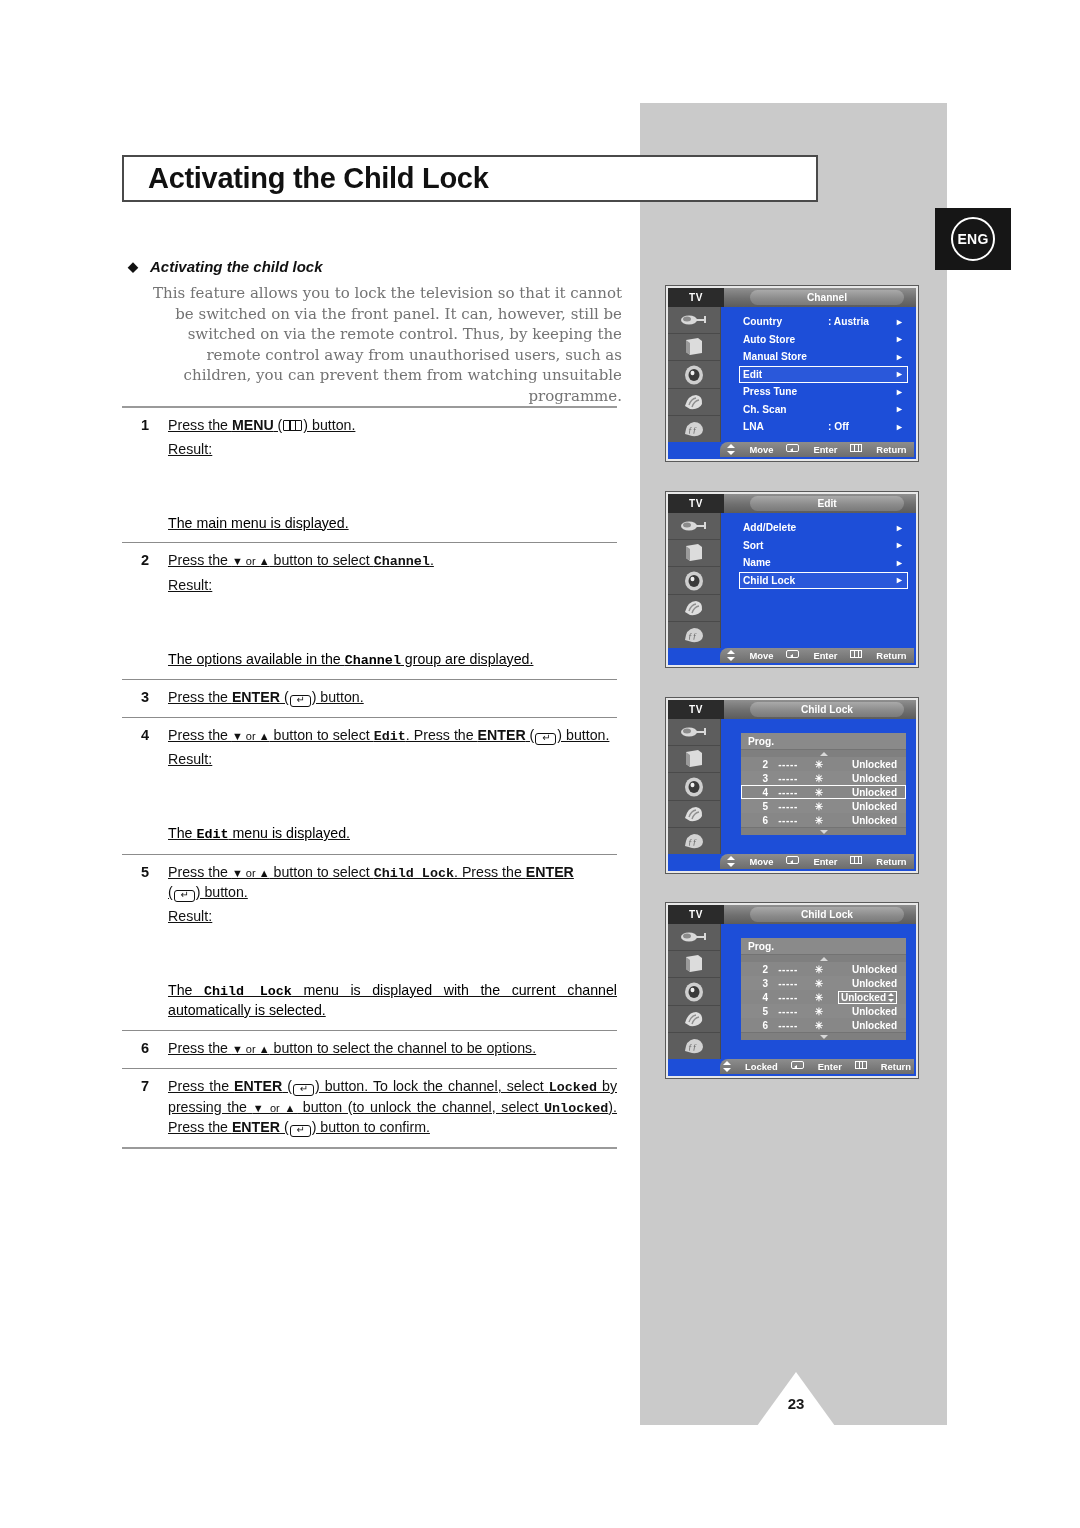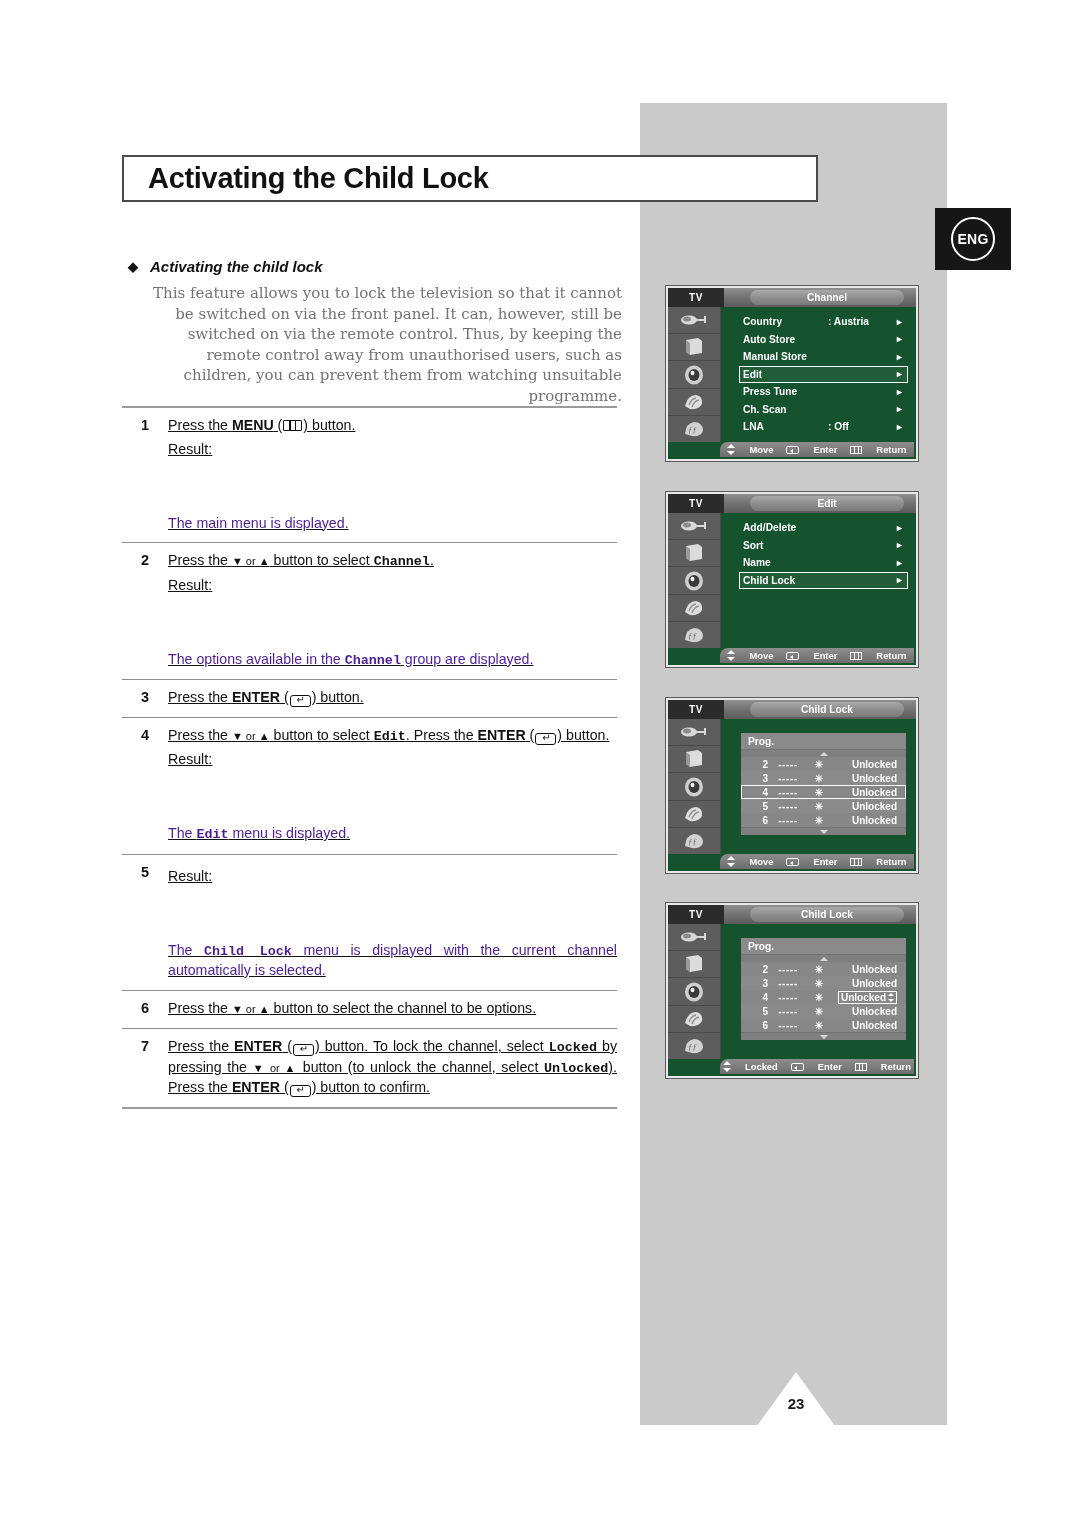--- a/index.html
+++ b/index.html
@@ -100,21 +100,21 @@
     padding-top:1px;
   }
   .step-body{flex:1;font-size:14.2px;color:#111;line-height:19.5px;text-decoration:underline;}
   .step-line{margin:0;}
   .result-row{display:flex;margin-top:4px;flex-direction:column;}
   .result-label{
     width:74px;flex:0 0 74px;
     text-decoration:underline;
     font-size:14.2px;color:#111;
   }
-  .result-text{flex:1;font-size:14.2px;color:#4c1d95;line-height:19.5px;}
+  .result-text{flex:1;font-size:14.2px;color:#000000;line-height:19.5px;}
   .just{text-align:justify;}
   b.mono{font-family:"Liberation Mono",monospace;font-weight:bold;font-size:13.4px;}
   b.bold{font-weight:bold;}
 
   
   .gl-menu{
     display:inline-block;width:19px;height:11px;
     border:1.6px solid #111;border-radius:1px;
     position:relative;vertical-align:-1px;margin:0 1px;
     box-sizing:border-box;
@@ -133,21 +133,21 @@
     font-size:9px;color:#111;text-align:center;line-height:9px;
   }
   .gl-enter span{position:relative;top:-1px;font-size:10px;letter-spacing:-1px;}
 
   .arw{font-size:11px;}
 
   
   .osd{
     position:absolute;
     width:252px;height:175px;
-    background:#14532d;
+    background:#1d4ed8;
     border:2px solid #e8e8e8;
     box-shadow:0 0 0 1px #5a5a5a;
     box-sizing:border-box;
     font-size:9.4px;color:#ffffff;
     overflow:hidden;
   }
   .osd-1{left:666px;top:286px;}
   .osd-2{left:666px;top:492px;}
   .osd-3{left:666px;top:698px;}
   .osd-4{left:666px;top:903px;}
@@ -199,21 +199,21 @@
   .osd-row .car{width:14px;text-align:right;font-size:9px;}
   .osd-row.sel{border:1px solid #ffffff;background:rgba(255,255,255,.06);}
 
   .osd-footer{
     position:absolute;left:52px;right:2px;bottom:2px;height:15px;
     background:linear-gradient(180deg,#8d8d8d 0%,#6d6d6d 100%);
     border-radius:8px 0 0 0;
     display:flex;align-items:center;justify-content:center;gap:13px;
     font-weight:bold;font-size:9.4px;color:#fff;
   }
-  .fitem{display:flex;align-items:center;gap:14px;}
+  .fitem{display:flex;gap:14px;}
   .f-updown{
     display:inline-block;width:8px;height:11px;position:relative;
   }
   .f-updown::before,.f-updown::after{
     content:"";position:absolute;left:0;border-left:4px solid transparent;border-right:4px solid transparent;
   }
   .f-updown::before{top:0;border-bottom:4.5px solid #fff;}
   .f-updown::after{bottom:0;border-top:4.5px solid #fff;}
   .f-enter{
     display:inline-block;width:13px;height:8px;
@@ -347,20 +347,21 @@
           <div class="result-text"><span>The </span><b class="mono">Edit</b><span> menu is displayed.</span></div>
         </div>
       </div>
     </div>
 
     <div class="rule thin"></div>
 
     <div class="step">
       <div class="step-num">5</div>
       <div class="step-body">
+        <div class="step-line"><span>Press the </span><span class="arw">▼ or ▲</span><span> button to select </span><b class="mono">Child Lock</b><span>. Press the </span><b class="bold">ENTER</b><br>(<span class="gl-enter"><span>↵</span></span><span>) button.</span></div>
         <div class="result-row">
           <div class="result-label">Result:</div>
           <div class="result-text just"><span>The </span><b class="mono">Child Lock</b><span> menu is displayed with the current channel automatically is selected.</span></div>
         </div>
       </div>
     </div>
 
     <div class="rule thin"></div>
 
     <div class="step">

